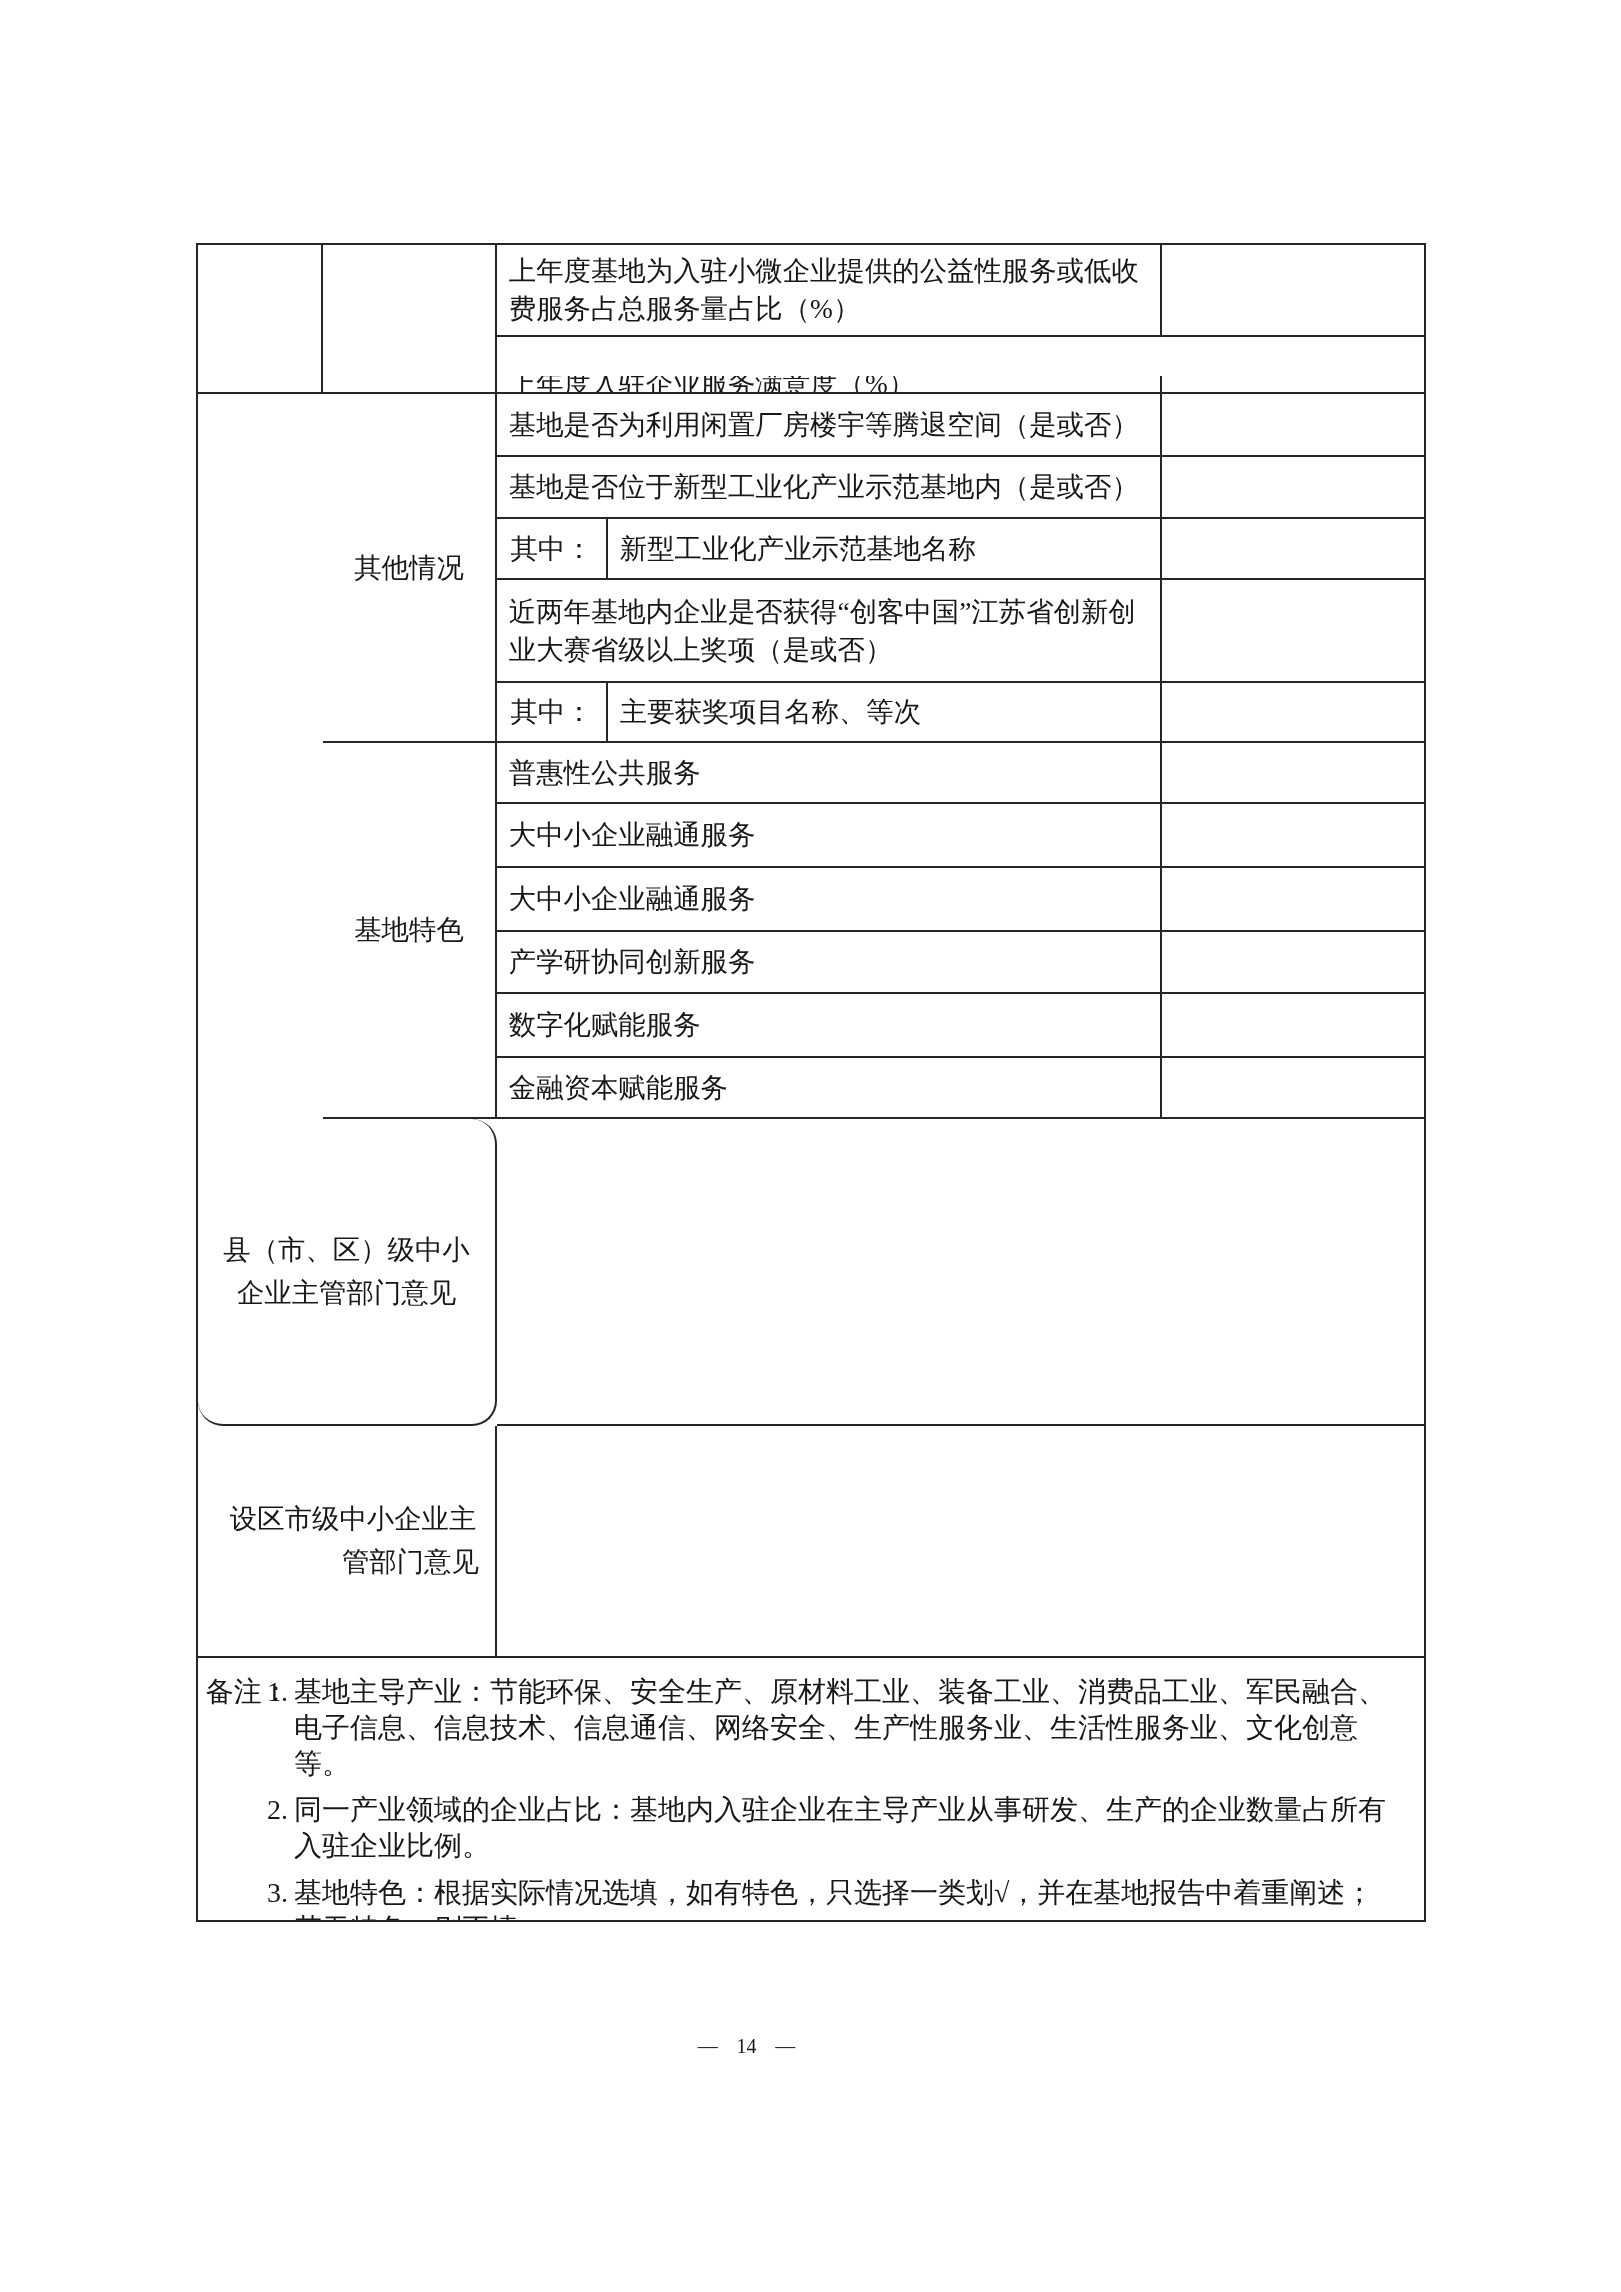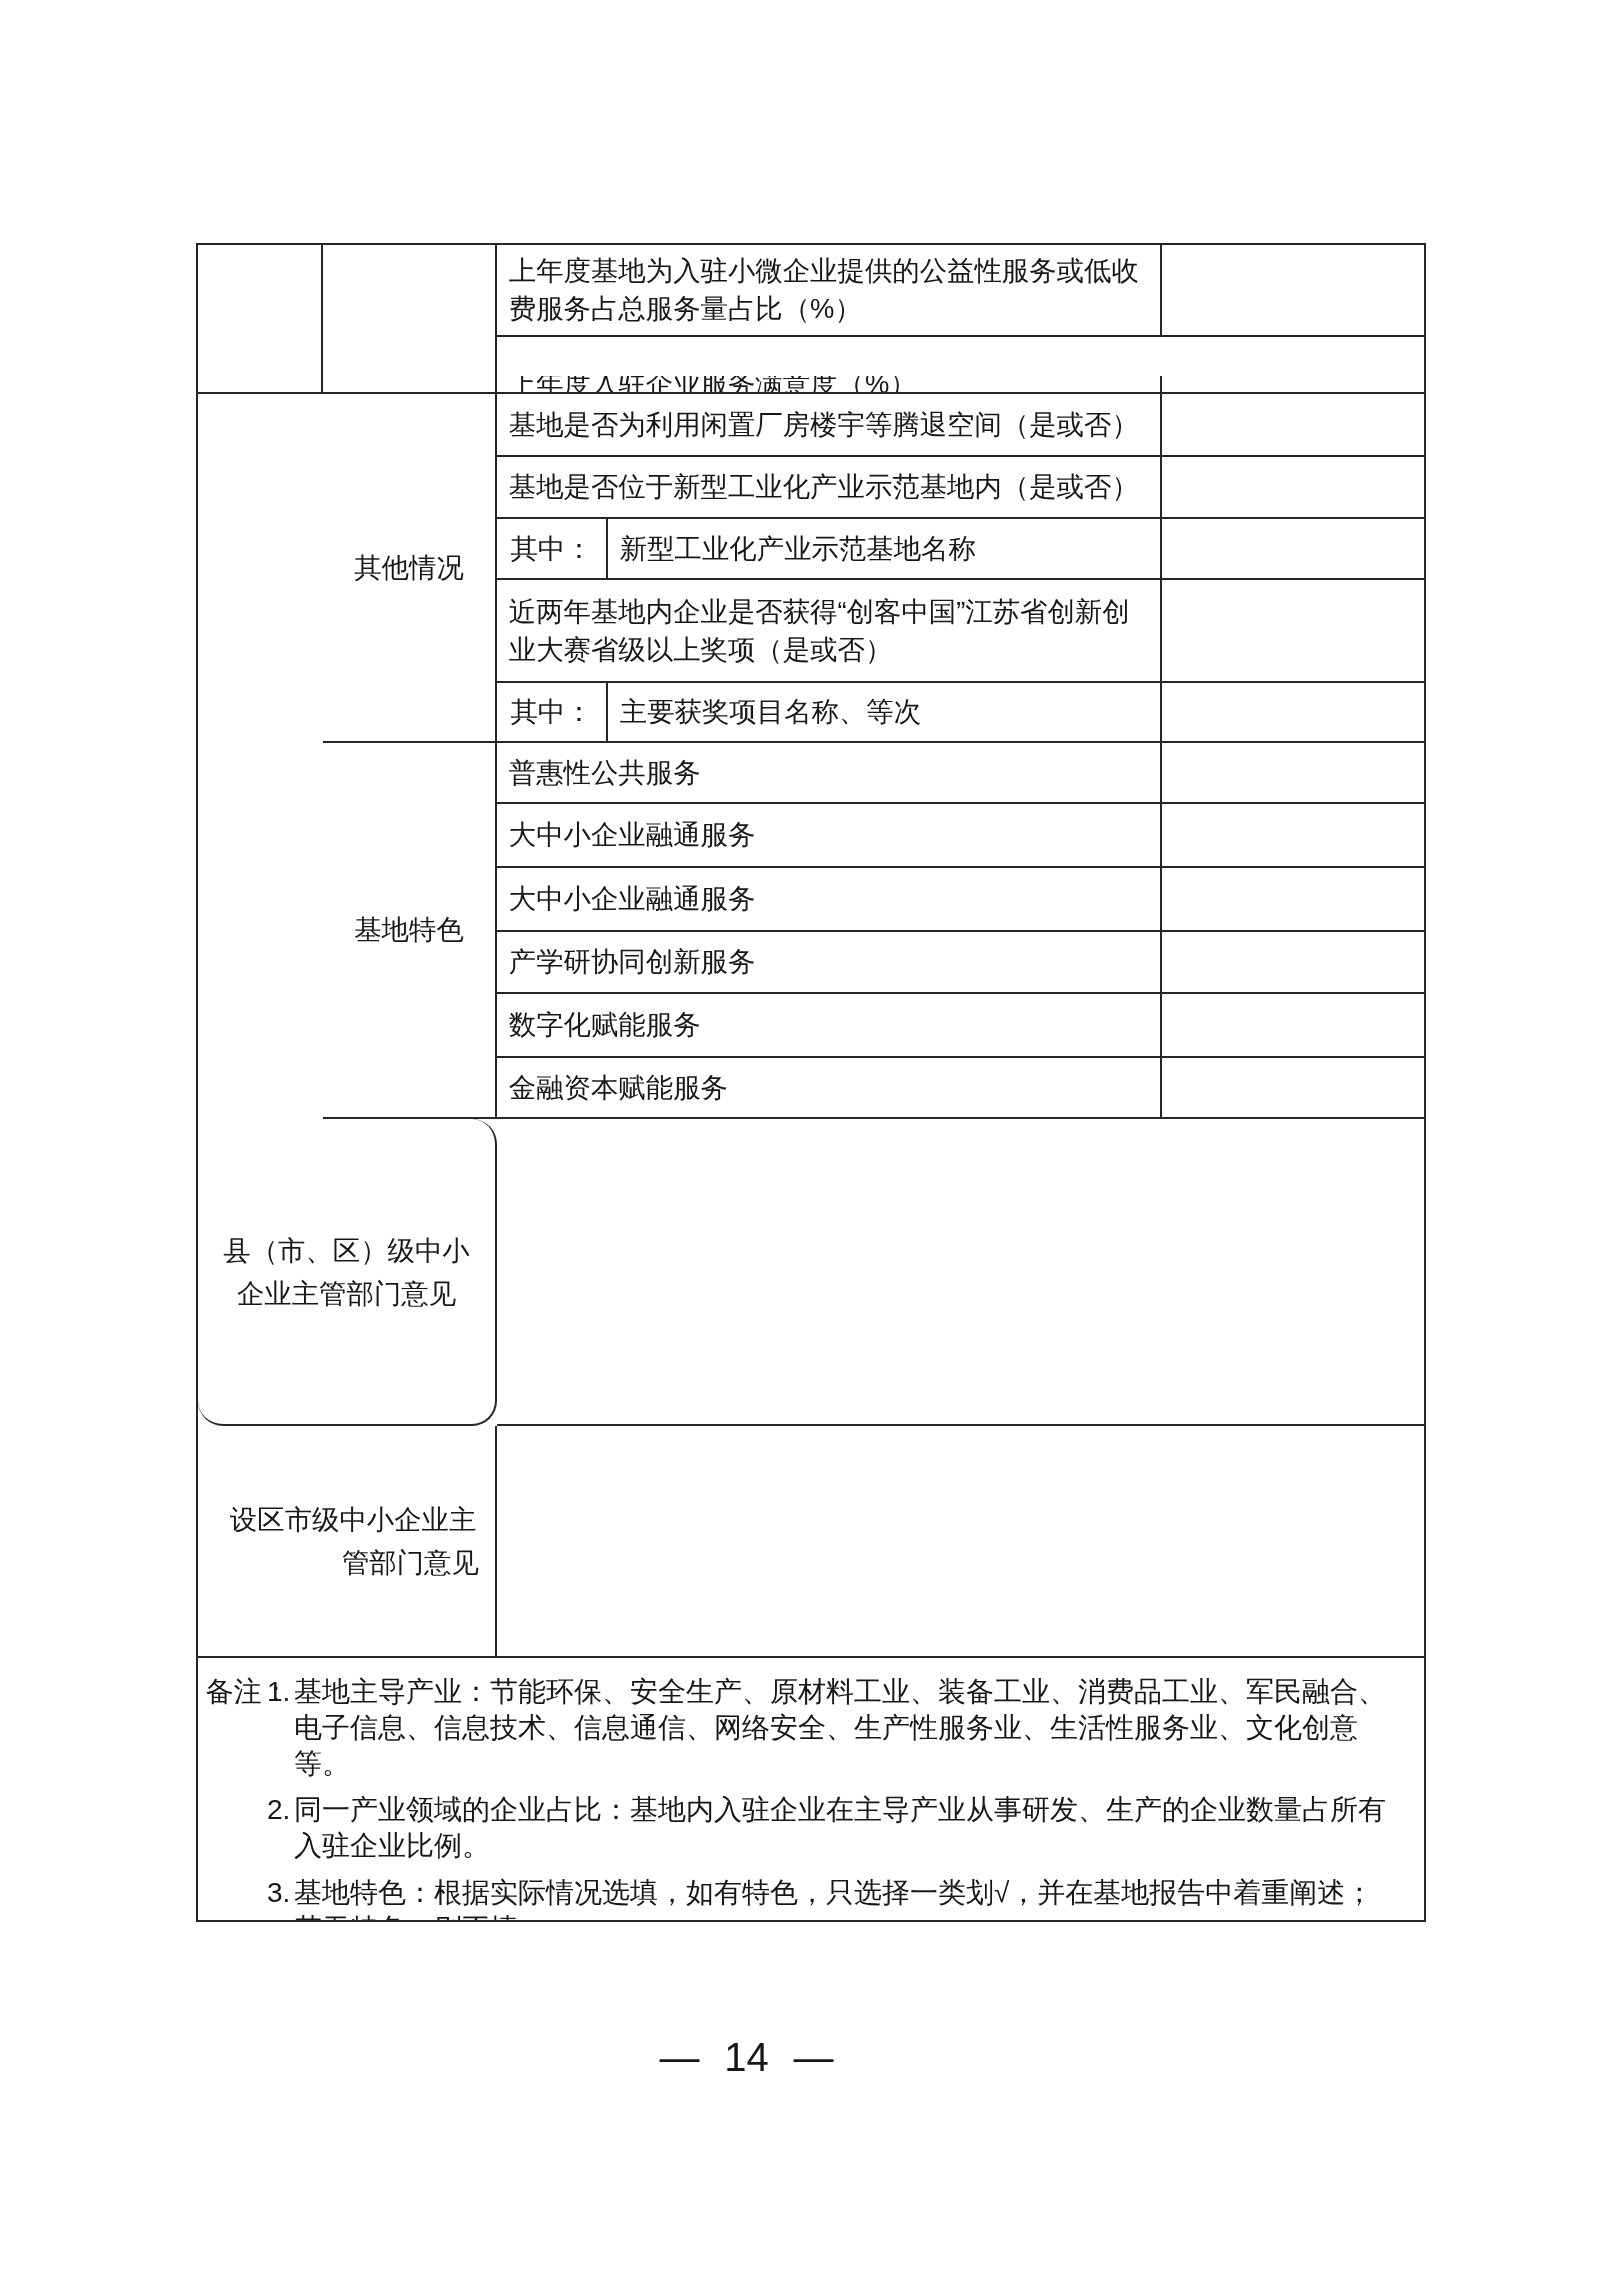--- a/index.html
+++ b/index.html
@@ -1,19 +1,19 @@
 <!DOCTYPE html>
 <html><head>
 <meta charset="utf-8">
 <style>
   * { margin:0; padding:0; box-sizing:border-box; }
   html,body { background:#ffffff; }
   .page {
     position:relative; width:1493px; height:2293px; background:#ffffff;
-    font-family:Liberation Sans, sans-serif; color:#171717;
+    font-family:Liberation Serif, serif; color:#171717;
     overflow:hidden;
   }
   .doc-table {
     position:absolute; left:196px; top:243px;
     display:grid;
     grid-template-columns:125px 174px 111px 554px 262px;
     grid-template-rows:92px 57px 63px 62px 61px 103px 60px 61px 64px 64px 62px 64px 61px 307px 232px 262px;
     border:2.9px solid #262626;
     font-size:27.4px;
   }
@@ -29,21 +29,21 @@
   .op-label2 { width:249px; margin-left:15.7px; line-height:43px; white-space:nowrap; }
   .ta-r { text-align:right; }
   .notes {
     display:block; padding:15.7px 19.6px 0 0; font-size:28px;
   }
   .note-item { position:relative; padding-left:96px; padding-right:13.7px; line-height:36px; margin-bottom:10.8px; }
   .note-num { position:absolute; left:69px; top:0; }
   .notes-label { position:absolute; left:7.8px; top:0; }
   .footer-pagenum {
     position:absolute; left:0; top:2035px; width:100%;
-    text-align:center; font-size:40px; word-spacing:13.7px;
+    text-align:center; font-size:20px; word-spacing:13.7px;
   }
 </style>
 </head>
 <body>
 
 <div class="page">
 
   <div class="doc-table">
 
     <div class="cell" style="grid-column:1/2;grid-row:1/3;"></div>

